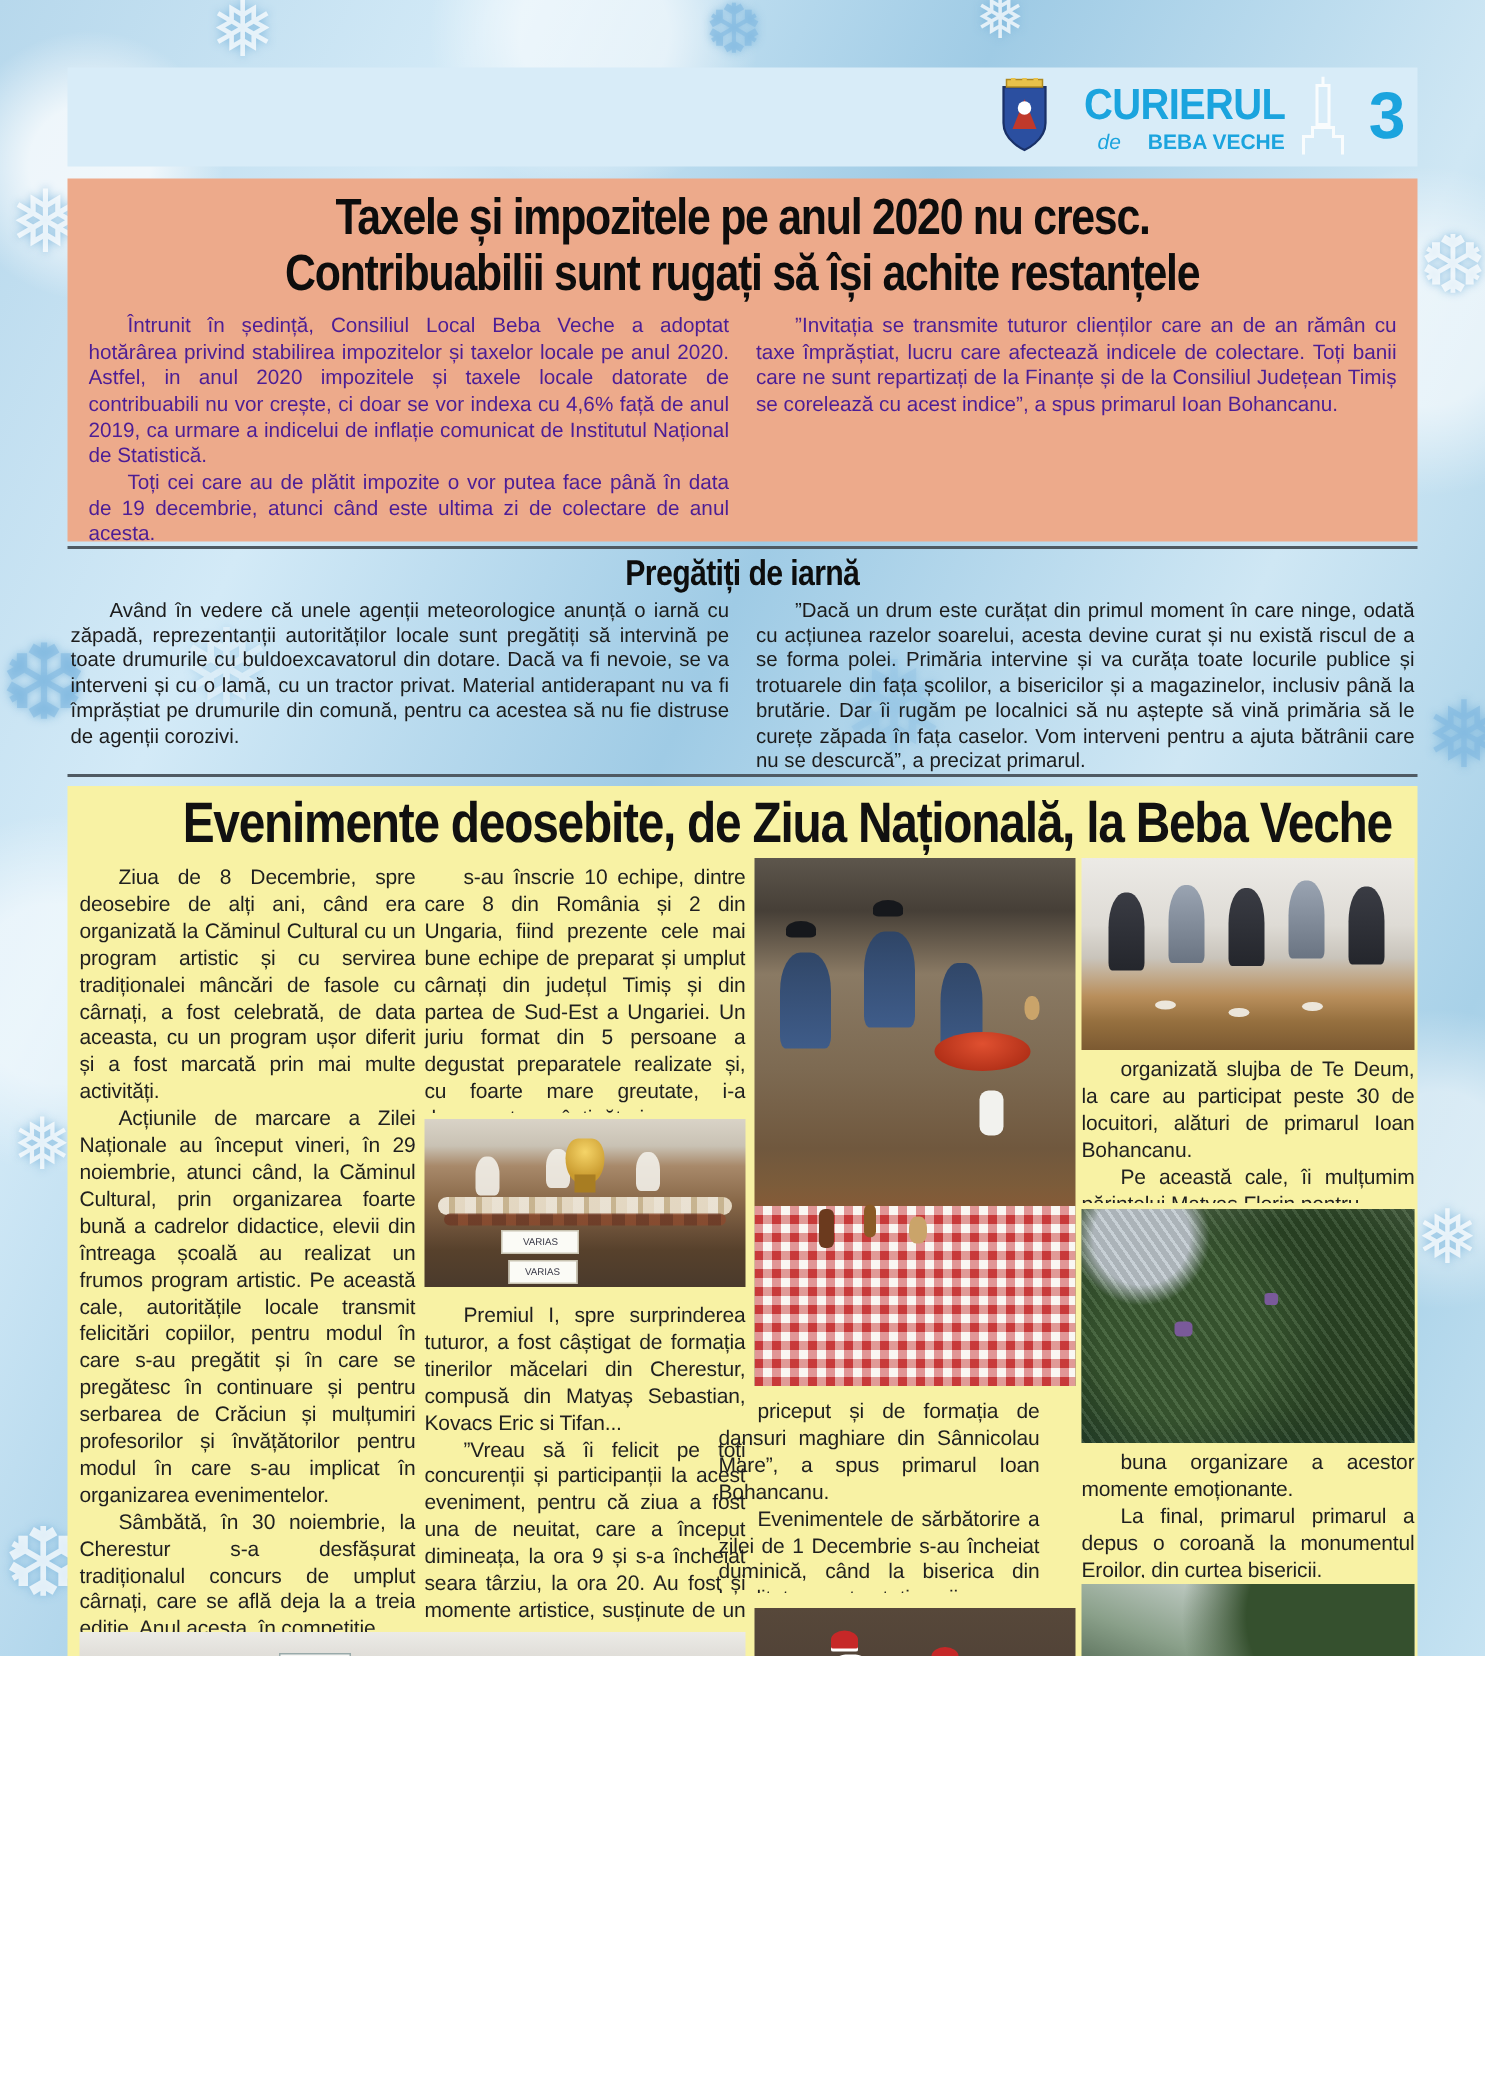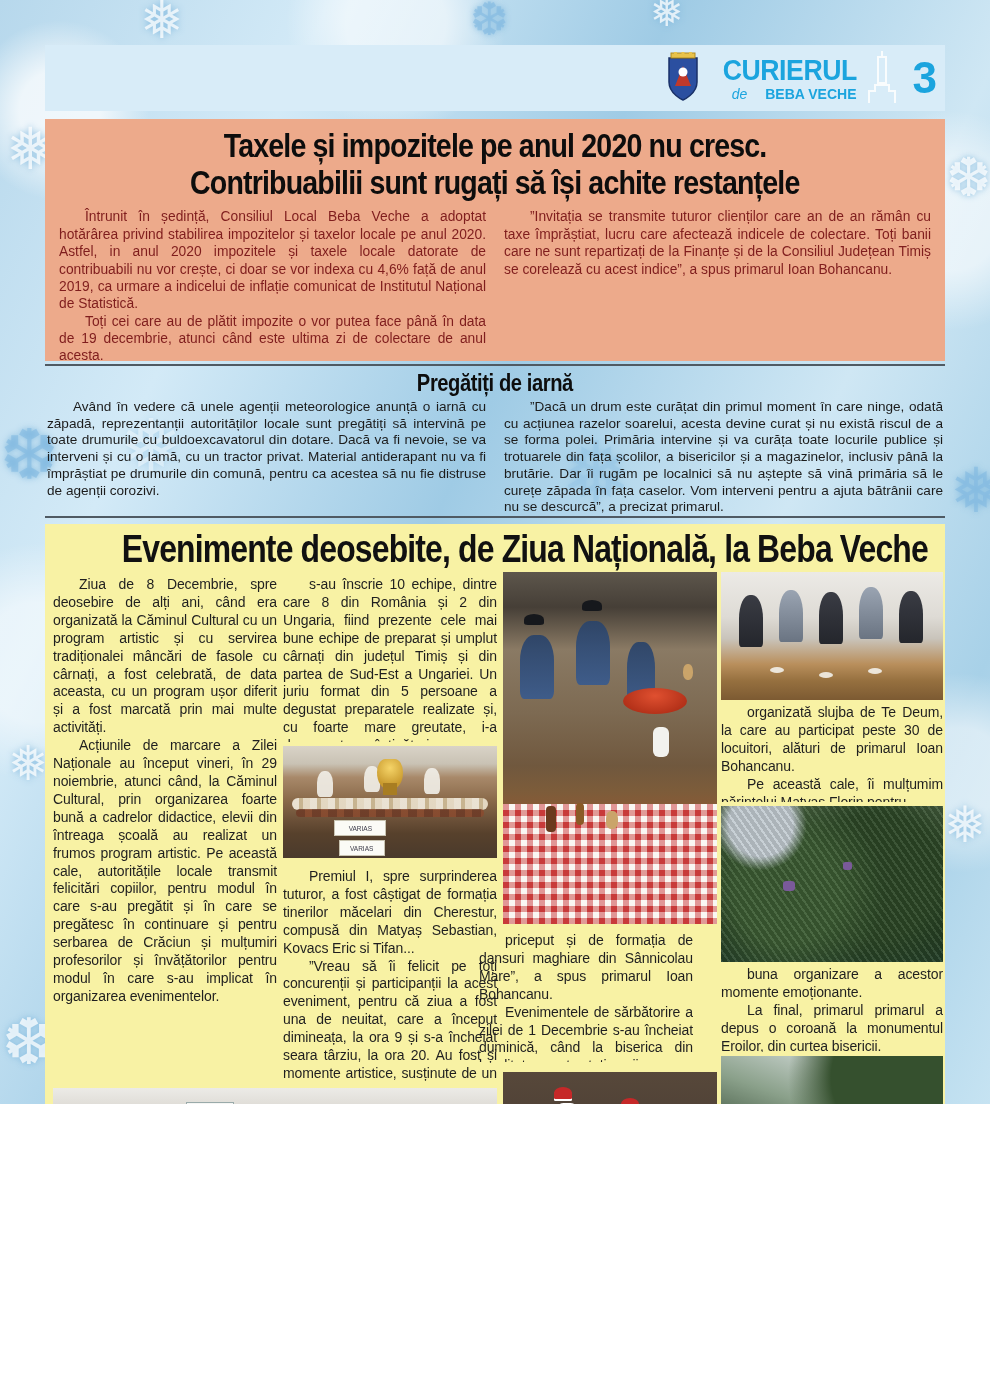--- a/index.html
+++ b/index.html
@@ -26,21 +26,21 @@
   .brand-sub i{font-weight:400;font-style:italic;margin-right:18px;}
   .pagenum{font-size:44px;font-weight:700;color:#1ba4de;margin-left:6px;}
   .monu{opacity:.85;}
   
   .art1{position:absolute;left:45px;top:119px;width:900px;height:242px;background:#edaa8b;z-index:1;}
   .art1 .hl{ text-align:center;margin-top:8px;line-height:1.08;color:#0d0d0d;}
   .cond{display:inline-block;font-weight:700;letter-spacing:-1px;transform:scaleX(.84);transform-origin:center;white-space:nowrap;}
   .art1 .hl .cond{font-size:34px;}
   .cols2{display:flex;gap:18px;padding:8px 14px 0 14px;}
   .cols2 .col{flex:1;}
-  .bodytxt{font-size:13.8px;line-height:1.26;color:#7f1d1d;text-align:justify;overflow:hidden;}
+  .bodytxt{font-size:13.8px;line-height:1.26;color:#4c1d95;text-align:justify;overflow:hidden;}
   .bodytxt p{margin:0;text-indent:26px;}
   
   .art2{position:absolute;left:45px;top:364px;width:900px;height:150px;z-index:1;border-top:2px solid #4f5a63;border-bottom:2px solid #4f5a63;}
   .art2 .hl{text-align:center;margin-top:3px;color:#0d0d0d;}
   .art2 .hl .cond{font-size:24px;letter-spacing:-.5px;}
   .art2 .cols2{padding:2px 2px 0 2px;}
   .art2 .bodytxt{font-size:13.6px;line-height:1.23;color:#1c1c1c;}
   
   .art3{position:absolute;left:45px;top:524px;width:900px;height:812px;background:#f8f2a4;z-index:1;}
   .art3 .hl{text-align:center;margin-top:4px;color:#111;}
@@ -189,20 +189,21 @@
   </div>
 
   <div class="art3">
     <div class="hl">
       <span class="cond">Evenimente deosebite, de Ziua Națională, la Beba Veche</span>
     </div>
 
     <div class="blk bodytxt" style="left:8px;top:52px;width:224px;height:512px;">
       <p>Ziua de 8 Decembrie, spre deosebire de alți ani, când era organizată la Căminul Cultural cu un program artistic și cu servirea tradiționalei mâncări de fasole cu cârnați, a fost celebrată, de data aceasta, cu un program ușor diferit și a fost marcată prin mai multe activități.</p>
       <p>Acțiunile de marcare a Zilei Naționale au început vineri, în 29 noiembrie, atunci când, la Căminul Cultural, prin organizarea foarte bună a cadrelor didactice, elevii din întreaga școală au realizat un frumos program artistic. Pe această cale, autoritățile locale transmit felicitări copiilor, pentru modul în care s-au pregătit și în care se pregătesc în continuare și pentru serbarea de Crăciun și mulțumiri profesorilor și învățătorilor pentru modul în care s-au implicat în organizarea evenimentelor.</p>
+      <p>Sâmbătă, în 30 noiembrie, la Cherestur s-a desfășurat tradiționalul concurs de umplut cârnați, care se află deja la a treia ediție. Anul acesta, în competiție</p>
     </div>
 
     <div class="blk bodytxt" style="left:238px;top:52px;width:214px;height:166px;">
       <p>s-au înscrie 10 echipe, dintre care 8 din România și 2 din Ungaria, fiind prezente cele mai bune echipe de preparat și umplut cârnați din județul Timiș și din partea de Sud-Est a Ungariei. Un juriu format din 5 persoane a degustat preparatele realizate și, cu foarte mare greutate, i-a desemnat pe câștigători.</p>
     </div>
     <div class="ph ph-trophy blk" style="left:238px;top:222px;width:214px;height:112px;">
       <div class="chef" style="left:16%;"></div>
         <div class="chef" style="left:38%;top:18%;"></div>
         <div class="chef" style="left:66%;top:20%;"></div>
       <div class="trophy-cup"></div>

